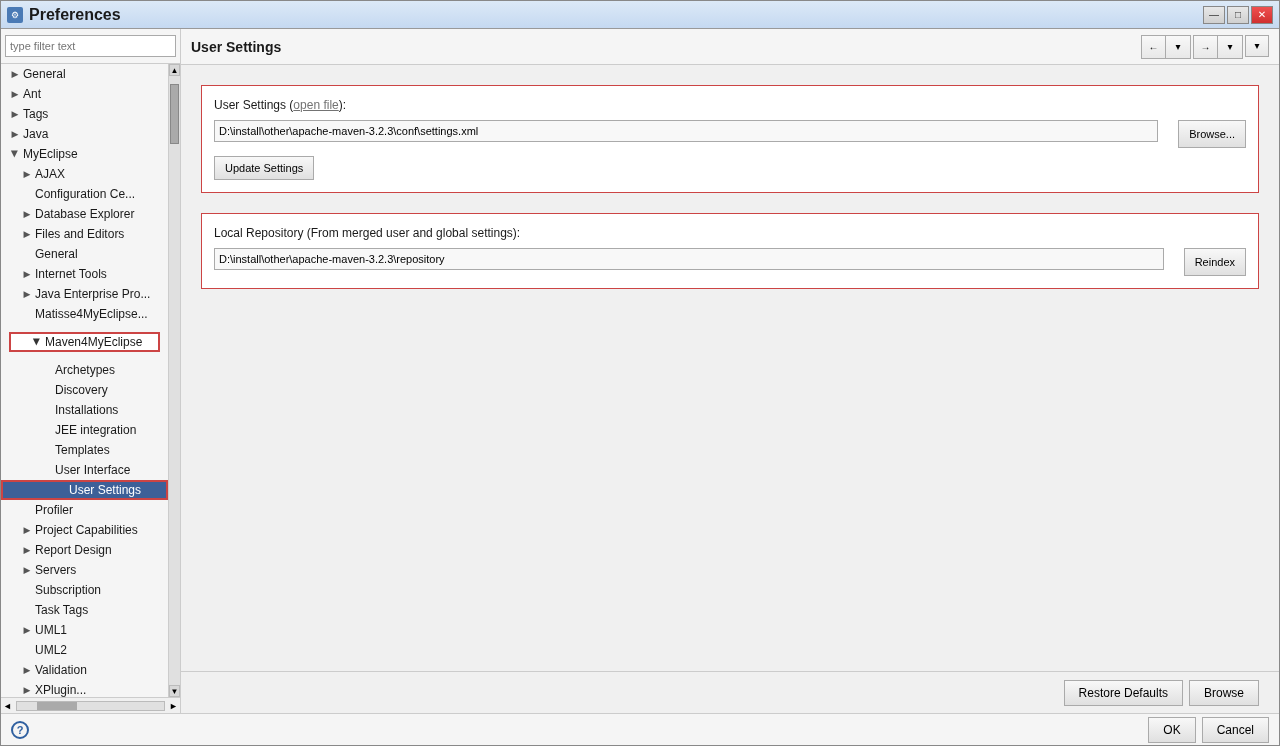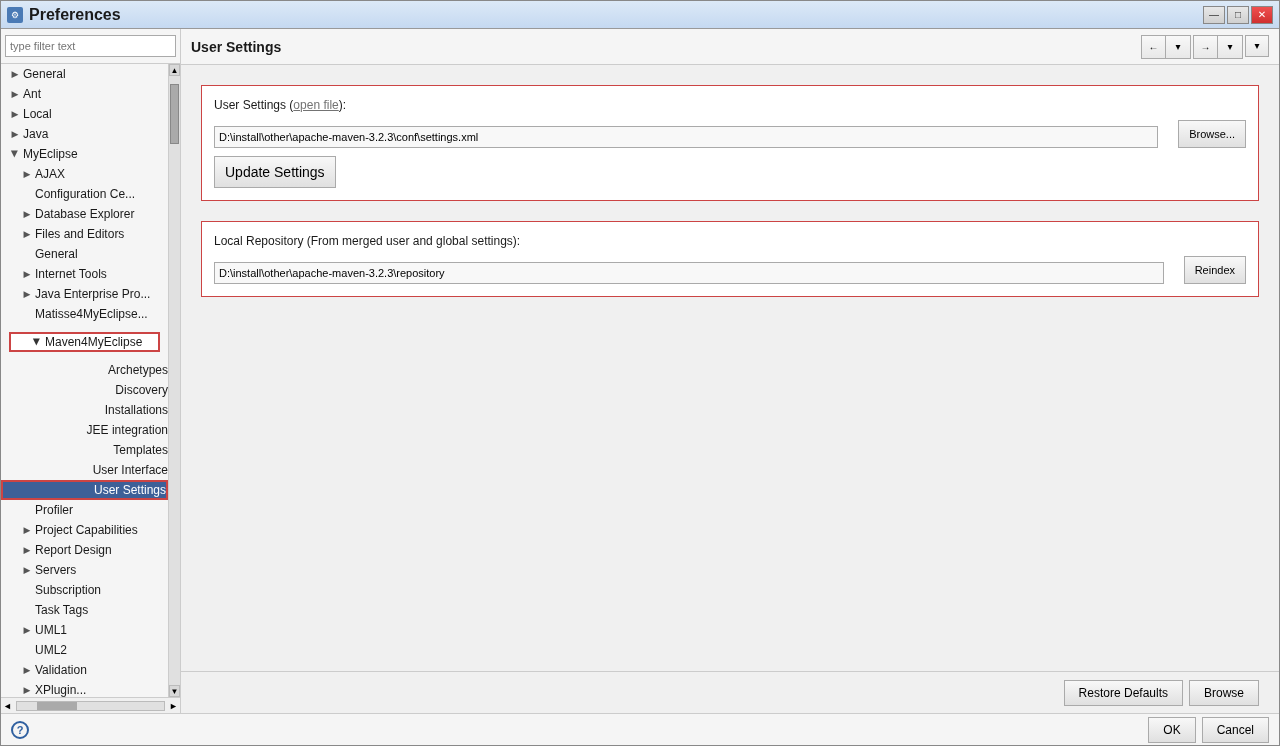--- a/index.html
+++ b/index.html
@@ -119,21 +119,21 @@
       align-items: center;
       justify-content: center;
       flex-shrink: 0;
       font-size: 9px;
       color: #555;
     }
     .tree-arrow.expanded { transform: rotate(90deg); }
     .tree-arrow.leaf { visibility: hidden; }
 
     .indent-1 { padding-left: 20px; }
-    .indent-2 { padding-left: 40px; justify-content: flex-end; }
+    .indent-2 { padding-left: 40px; }
 
     
     .left-panel-bottom {
       height: 16px;
       border-top: 1px solid #ccc;
       background: #f0f0f0;
       display: flex;
       align-items: center;
     }
     .h-scrollbar {
@@ -225,47 +225,47 @@
       margin-bottom: 8px;
     }
     .section-label a {
       color: #737373;
       text-decoration: underline;
       cursor: pointer;
     }
 
     .path-row {
       display: flex;
-      align-items: flex-end;
+      align-items: flex-start;
       gap: 20px;
     }
     .path-input {
       flex: 1;
       height: 22px;
       border: 1px solid #aaa;
       padding: 2px 4px;
       font-size: 11px;
       background: #f8f8f8;
     }
     .browse-btn {
       height: 28px;
       padding: 0 10px;
       border: 1px solid #aaa;
       background: linear-gradient(to bottom, #f8f8f8, #e0e0e0);
       cursor: pointer;
       font-size: 11px;
     }
 
     .update-btn {
-      height: 32px;
+      height: 24px;
       padding: 0 10px;
       border: 1px solid #aaa;
       background: linear-gradient(to bottom, #f8f8f8, #e0e0e0);
       cursor: pointer;
-      font-size: 14px;
+      font-size: 11px;
       margin-top: 8px;
     }
 
     
     .bottom-bar {
       height: 42px;
       border-top: 1px solid #ccc;
       background: #f0f0f0;
       display: flex;
       align-items: center;
@@ -393,21 +393,21 @@
             <span>General</span>
           </div>
 
           <div class="tree-item">
             <span class="tree-arrow">▶</span>
             <span>Ant</span>
           </div>
 
           <div class="tree-item">
             <span class="tree-arrow">▶</span>
-            <span>Local</span>
+            <span>Tags</span>
           </div>
 
           <div class="tree-item">
             <span class="tree-arrow">▶</span>
             <span>Java</span>
           </div>
 
           <div class="tree-item">
             <span class="tree-arrow expanded">▶</span>
             <span>MyEclipse</span>

